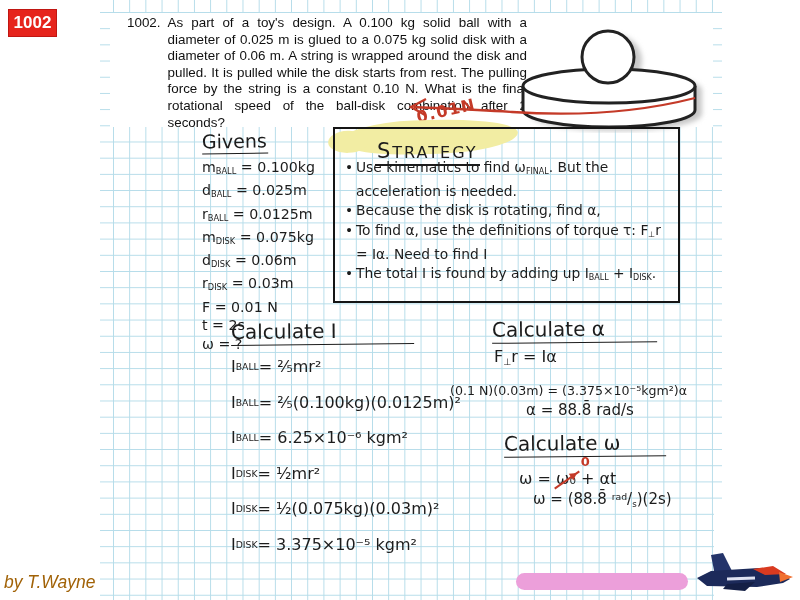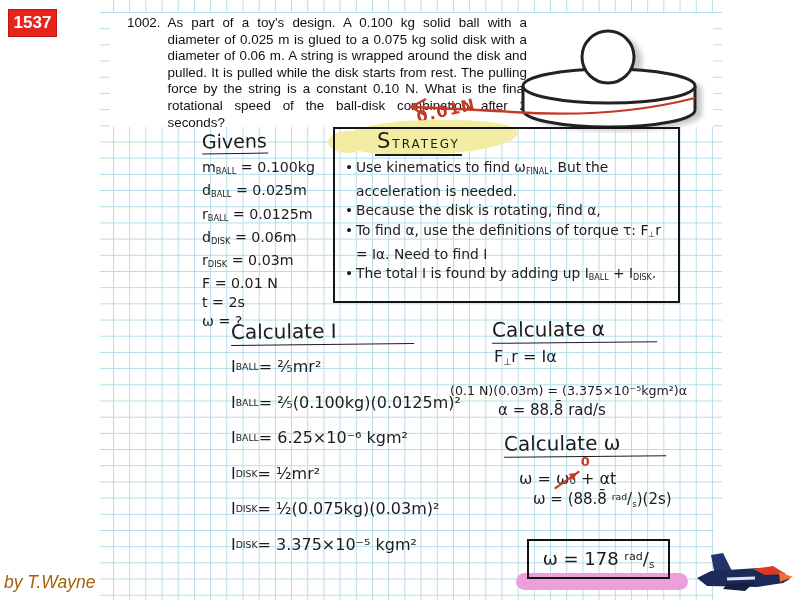--- a/index.html
+++ b/index.html
@@ -44,41 +44,41 @@
 
   .givens{position:absolute;left:202px;top:130px;width:150px;}
   .givens .title{font-size:19px;border-bottom:1.6px solid var(--ink);width:66px;padding-bottom:1px;margin-bottom:4px;transform:rotate(-1deg);}
   .givens .item{font-size:14.2px;line-height:18.8px;white-space:nowrap;}
 
   .strategy{position:absolute;left:333px;top:127px;width:347px;height:176px;border:2px solid #151515;}
   .hl-blob{position:absolute;left:342px;top:120px;width:176px;height:34px;background:var(--highlight-yellow);
     border-radius:45% 55% 50% 50%/60% 50% 60% 45%;transform:rotate(-2deg);}
   .hl-blob::after{content:"";position:absolute;left:-14px;top:8px;width:40px;height:22px;
     background:var(--highlight-yellow);border-radius:50%;}
-  .strategy-title{position:absolute;left:375px;top:129px;font-size:12px;letter-spacing:2px;
+  .strategy-title{position:absolute;left:375px;top:139px;font-size:16px;letter-spacing:2px;
     border-bottom:2px solid var(--ink);padding:0 2px 1px 2px;display:inline-block;}
   .strategy-title::first-letter{font-size:21px;}
   .strategy-bullets{position:absolute;left:342px;top:158px;width:334px;font-size:13.8px;line-height:19.5px;}
   .srow{display:flex;}
   .srow .b{flex:0 0 14px;text-align:center;}
   .srow .bt{flex:1;}
 
   .calc{position:absolute;}
   .calc .title{font-size:20px;padding-bottom:1px;border-bottom:1.7px solid var(--ink);margin-bottom:4px;transform:rotate(-0.6deg);}
   .eq{font-size:16px;white-space:nowrap;}
 
   .calc-i{left:231px;top:319px;width:230px;}
   .calc-i .title{width:183px;}
   .calc-i .eq{height:35.5px;display:flex;align-items:center;}
 
   .calc-a{left:450px;top:317px;width:270px;}
   .calc-a .title{width:165px;margin-left:42px;}
   .calc-a .eq1{margin-left:44px;margin-top:2px;}
   .calc-a .eq2{margin-top:16px;font-size:12.6px;}
-  .calc-a .eq3{margin-left:48px;margin-top:3px;font-size:15px;}
+  .calc-a .eq3{margin-left:76px;margin-top:3px;font-size:15px;}
 
   .calc-w{left:487px;top:431px;width:220px;}
   .calc-w .title{width:162px;margin-left:17px;}
   .calc-w .eq1{margin-left:32px;margin-top:12px;}
   .calc-w .eq2{margin-left:47px;margin-top:7px;}
   .calc-w .eq3{margin-left:46px;margin-top:2px;font-size:15px;}
 
   .cancel-wrap{position:relative;display:inline-block;}
   .cancel-stroke{position:absolute;left:-4px;top:52%;width:30px;height:2px;
     background:var(--annotation-red);transform:rotate(-35deg);}
@@ -98,21 +98,21 @@
 </style>
 </head>
 <body>
 
 <div id="stage">
 
   <div class="grid"></div>
   <div class="ticks-right"></div>
   <div class="whitebox"></div>
 
-  <div class="badge">1537</div>
+  <div class="badge">1002</div>
 
   <div class="problem">
     <span class="num">1002.</span>
     <span class="txt">As part of a toy's design. A 0.100 kg solid ball with a diameter of 0.025 m is glued to a 0.075 kg solid disk with a diameter of 0.06 m. A string is wrapped around the disk and pulled. It is pulled while the disk starts from rest. The pulling force by the string is a constant 0.10 N. What is the final rotational speed of the ball-disk combination after 2 seconds?</span>
   </div>
 
   <svg class="diagram" viewBox="0 0 330 125">
     <defs>
         <filter id="soft" x="-20%" y="-20%" width="140%" height="140%">
           <feGaussianBlur stdDeviation="2.6"></feGaussianBlur>
@@ -136,20 +136,21 @@
       <path d="M36,91 L21,99 L35,107"></path>
     </g>
   </svg>
   <div class="force-label">0.01N</div>
 
   <div class="givens hand">
     <div class="title">Givens</div>
     <div class="item">m<sub>BALL</sub> = 0.100kg</div>
     <div class="item">d<sub>BALL</sub> = 0.025m</div>
     <div class="item">r<sub>BALL</sub> = 0.0125m</div>
+    <div class="item">m<sub>DISK</sub> = 0.075kg</div>
     <div class="item">d<sub>DISK</sub> = 0.06m</div>
     <div class="item">r<sub>DISK</sub> = 0.03m</div>
     <div class="item">F = 0.01 N</div>
     <div class="item">t = 2s</div>
     <div class="item">ω = ?</div>
   </div>
 
   <div class="hl-blob"></div>
   <div class="strategy"></div>
   <div class="strategy-title hand">STRATEGY</div>
@@ -191,23 +192,20 @@
 
   <div class="calc calc-w hand">
     <div class="title">Calculate ω</div>
     <div class="eq eq1">
       <span>ω = </span><span class="cancel-wrap"><span>ω₀</span><span class="cancel-stroke"></span><span class="cancel-zero">0</span></span><span> + αt</span>
     </div>
     <div class="eq eq3">ω = (88.8̄ <sup>rad</sup>/<sub>s</sub>)(2s)</div>
   </div>
 
   <div class="answer-pink"></div>
-  <div class="answer-box hand">
-    <span>ω = 178 <sup>rad</sup>/<sub>s</sub></span>
-  </div>
 
   <div class="credit">by T.Wayne</div>
 
   <svg class="jet" viewBox="0 0 96 42">
     <polygon points="14,4 26,2 36,22 18,25" fill="#24346a"></polygon>
     <polygon points="0,27 14,20 62,17 86,23 93,28 86,32 60,36 10,35" fill="#1c2a5a"></polygon>
     <polygon points="30,33 58,31 48,40 26,38" fill="#141f45"></polygon>
     <polygon points="56,18 76,15 89,23 68,24" fill="#d93a20"></polygon>
     <polygon points="82,21 96,26 83,31" fill="#f07030"></polygon>
     <rect x="30" y="26" width="28" height="3" fill="#dfe3f2" transform="rotate(-2 44 27)"></rect>

